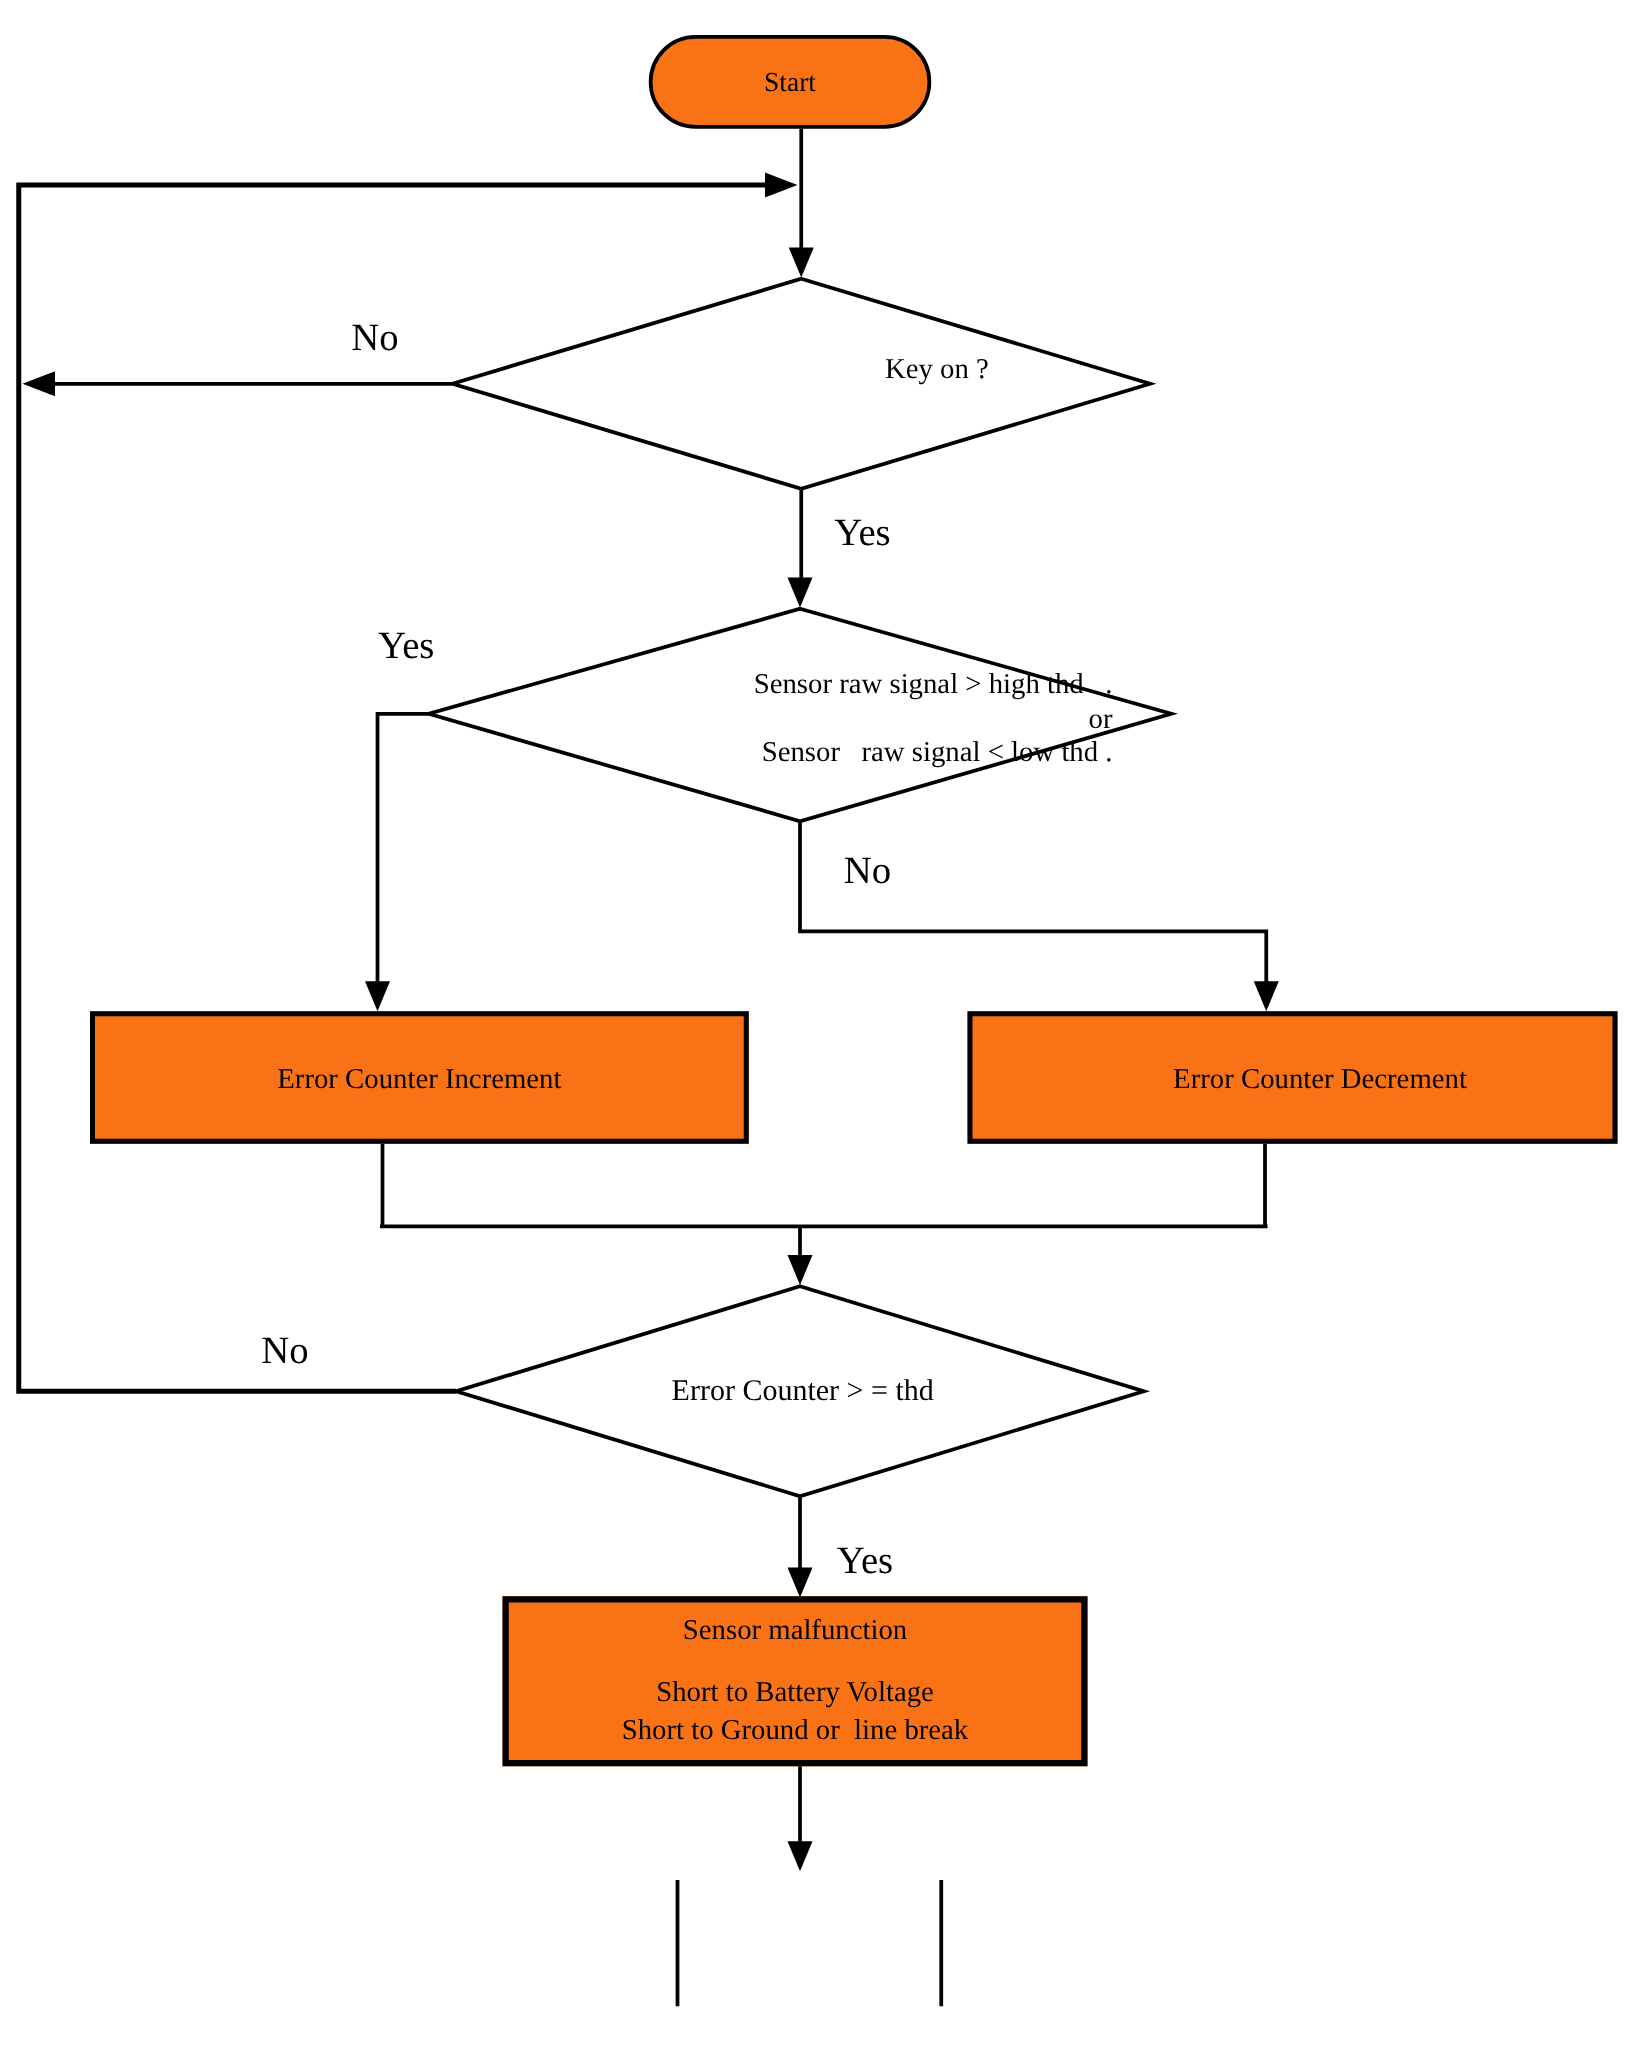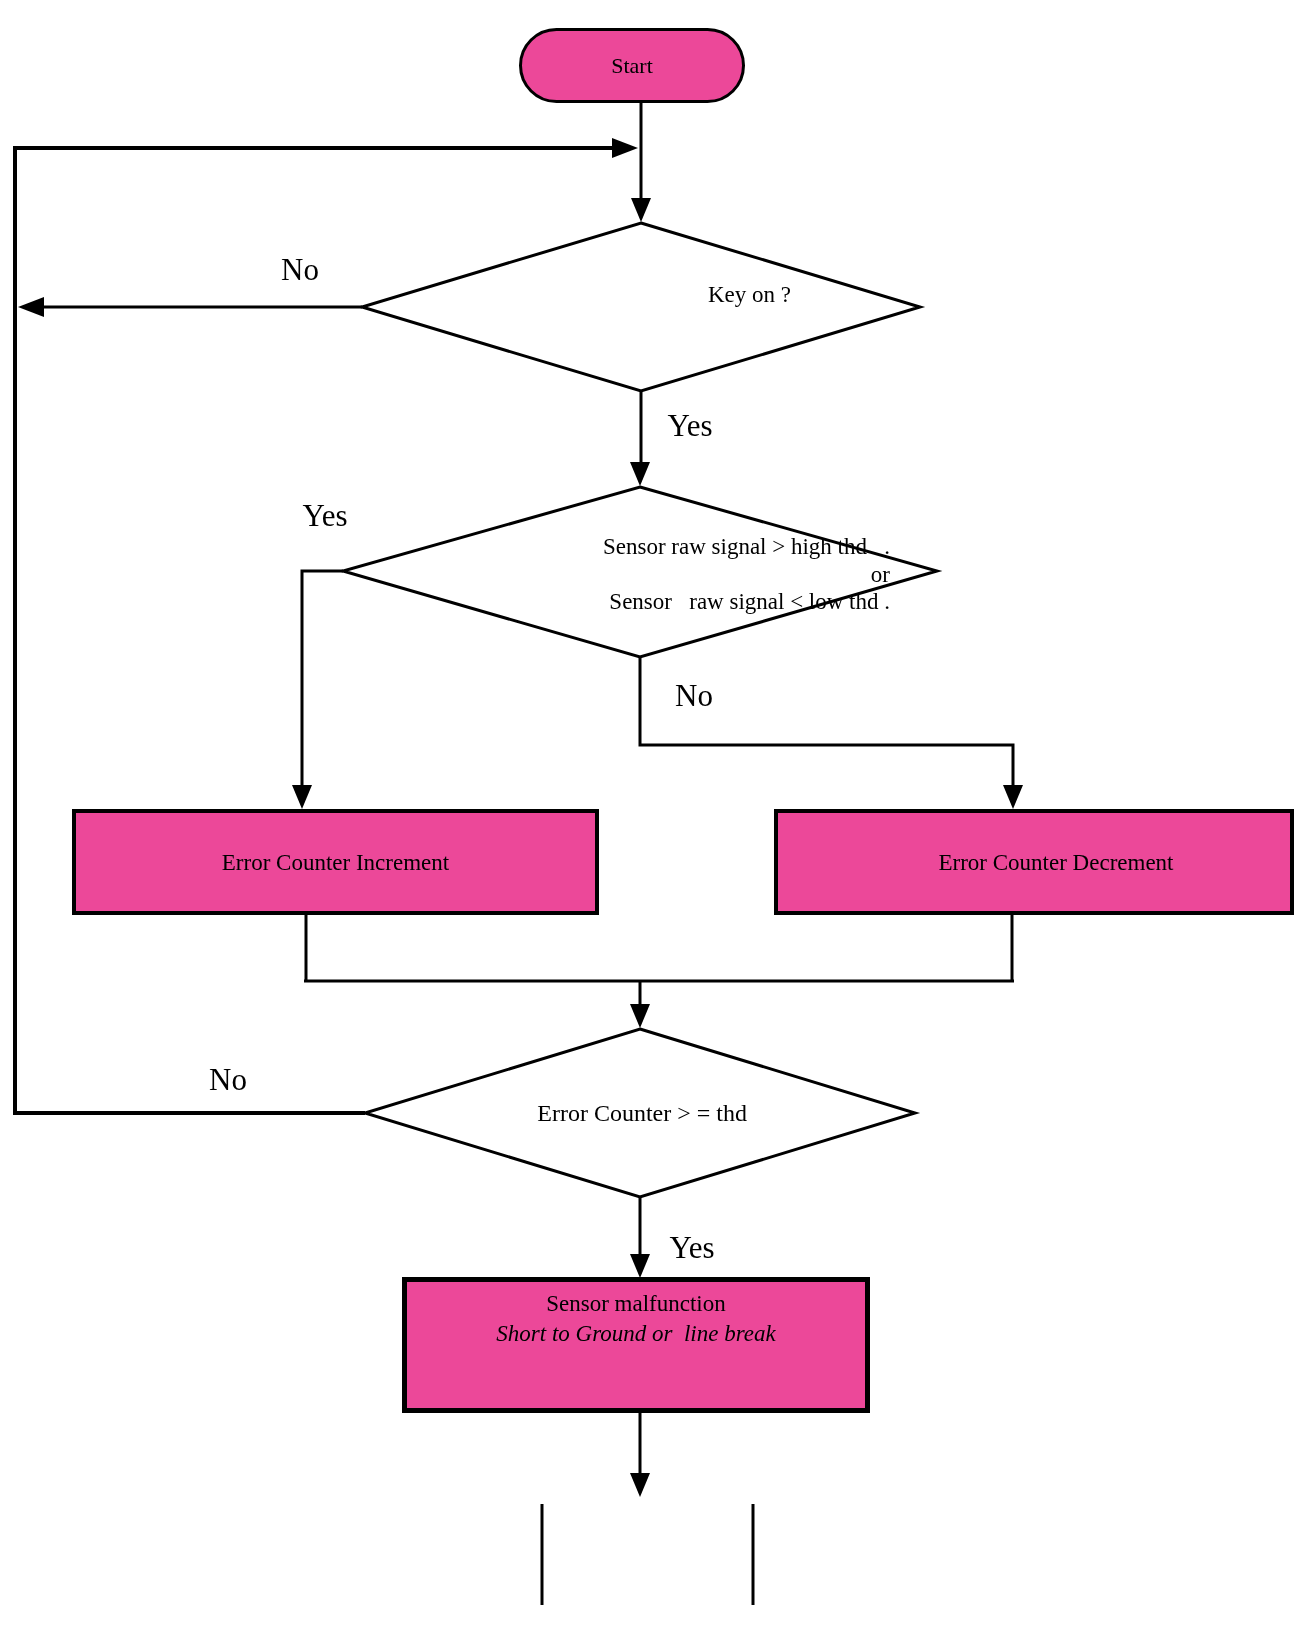--- a/index.html
+++ b/index.html
@@ -9,21 +9,21 @@
     height: 1644px;
     background: #ffffff;
     font-family: "Liberation Serif", "DejaVu Serif", serif;
     color: #000000;
     overflow: hidden;
   }
   #connectors { position: absolute; left: 0; top: 0; }
   .node {
     position: absolute;
     box-sizing: border-box;
-    background: #ec4899;
+    background: #f97316;
     display: flex;
     align-items: center;
     justify-content: center;
     text-align: center;
   }
   .txt { white-space: pre; }
   .node-label { font-size: 23px; line-height: 27px; margin-left: 28px; }
   .edge-label {
     position: absolute;
     font-size: 31px;
@@ -53,21 +53,21 @@
     padding-left: 44px;
   }
   #malfunction-node {
     left: 402px; top: 1277px; width: 468px; height: 136px;
     border: 5px solid #000;
     display: block;
   }
   #malfunction-node .m-line { text-align: center; font-size: 23px; line-height: 28px; white-space: pre; }
   #malfunction-node .m1 { margin-top: 8px; }
   #malfunction-node .m2 { margin-top: 22px; }
-  #malfunction-node .m3 { margin-top: 2px; font-style: italic; }
+  #malfunction-node .m3 { margin-top: 2px; }
   #fault-node {
     left: 506px; top: 1500px; width: 281px; height: 109px;
     border: 4px solid #000;
     font-size: 24px; line-height: 28px;
   }
 </style>
 </head>
 <body>
 
 <div id="canvas">
@@ -132,20 +132,21 @@
     <span class="txt">Error Counter Increment</span>
   </div>
   <div class="node node-label" id="decrement-node">
     <span class="txt">Error Counter Decrement</span>
   </div>
 
   <div class="dtext" style="left:427px; top:1100px; width:320px; font-size:24px;">Error Counter &gt; = thd</div>
 
   <div class="node" id="malfunction-node">
     <div class="m-line m1">Sensor malfunction</div>
+    <div class="m-line m2">Short to Battery Voltage</div>
     <div class="m-line m3">Short to Ground or  line break</div>
   </div>
 
 
   <div class="edge-label" style="left:268px; top:252px;">No</div>
   <div class="edge-label" style="left:658px; top:408px;">Yes</div>
   <div class="edge-label" style="left:293px; top:498px;">Yes</div>
   <div class="edge-label" style="left:662px; top:678px;">No</div>
   <div class="edge-label" style="left:196px; top:1062px;">No</div>
   <div class="edge-label" style="left:660px; top:1230px;">Yes</div>

